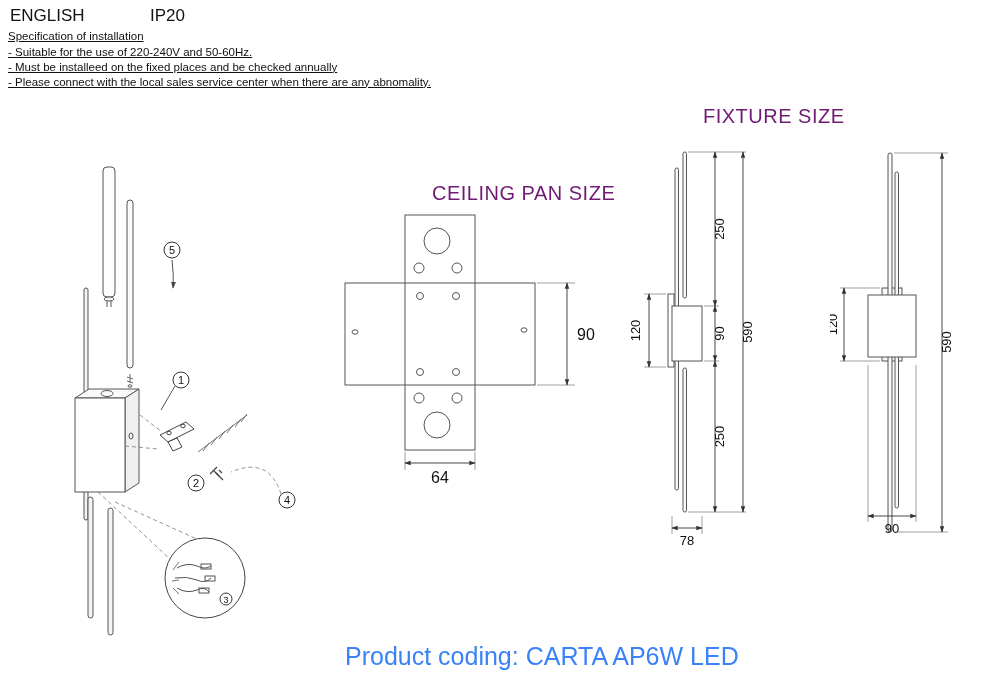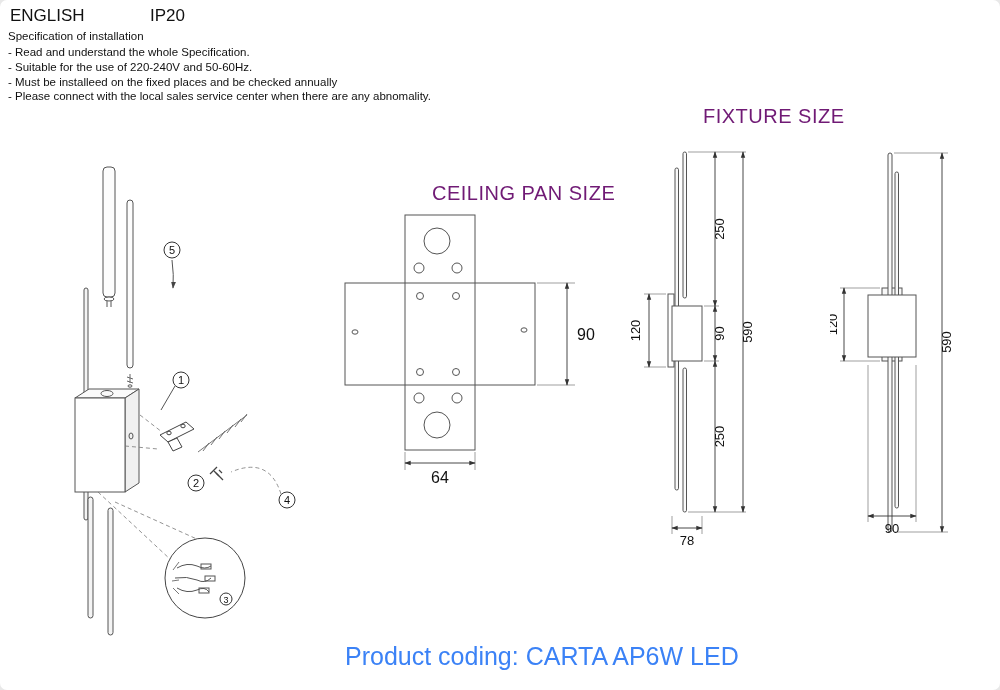--- a/index.html
+++ b/index.html
@@ -1,43 +1,42 @@
 <!DOCTYPE html>
 <html><head>
 <meta charset="utf-8">
 <style>
   html,body { margin:0; padding:0; background:#e8e8e8; }
   .sheet {
     position:relative; width:1000px; height:690px; background:#ffffff;
-    font-family:"Liberation Sans", sans-serif; color:#111; overflow:hidden;border-radius:7px;
+    font-family:"Liberation Sans", sans-serif; color:#111; overflow:hidden;
   }
   .abs { position:absolute; }
   .topbar-label { font-size:17px; color:#111; }
-  .spec { left:8px; top:30px; width:560px; }
+  .spec { left:8px; top:30px; width:560px;text-decoration:underline; }
   .spec-title { font-size:11.5px; margin-bottom:3px; }
   .spec-line { font-size:11.5px; line-height:14.8px; white-space:nowrap; }
   .heading { font-size:20px; letter-spacing:0.5px; color:#701a75; }
   .footer-coding { font-size:25px; color:#3b82f6; }
   svg { display:block; }
   svg text { font-family:"Liberation Sans", sans-serif; fill:#111; }
   .dimline { stroke:#333; stroke-width:0.9; }
   .extline { stroke:#777; stroke-width:0.7; }
   .draw { stroke:#555; stroke-width:1; fill:none; }
 </style>
 </head>
 <body>
 
 <div class="sheet">
 
   <div class="abs topbar-label" style="left:10px; top:6px;">ENGLISH</div>
   <div class="abs topbar-label" style="left:150px; top:6px;">IP20</div>
 
   <div class="abs spec">
     <div class="spec-title">Specification of installation</div>
-    <div class="spec-line">- Read and understand the whole Specification.</div>
     <div class="spec-line">- Suitable for the use of 220-240V and 50-60Hz.</div>
     <div class="spec-line">- Must be installeed on the fixed places and be checked annually</div>
     <div class="spec-line">- Please connect with the local sales service center when there are any abnomality.</div>
   </div>
 
   <div class="abs heading" style="left:400px; top:182px;margin-left:32px;">CEILING PAN SIZE</div>
   <div class="abs heading" style="left:703px; top:105px;">FIXTURE SIZE</div>
 
   <div class="abs" style="left:55px; top:150px;">
     <svg width="260" height="490" viewBox="0 0 260 490">

